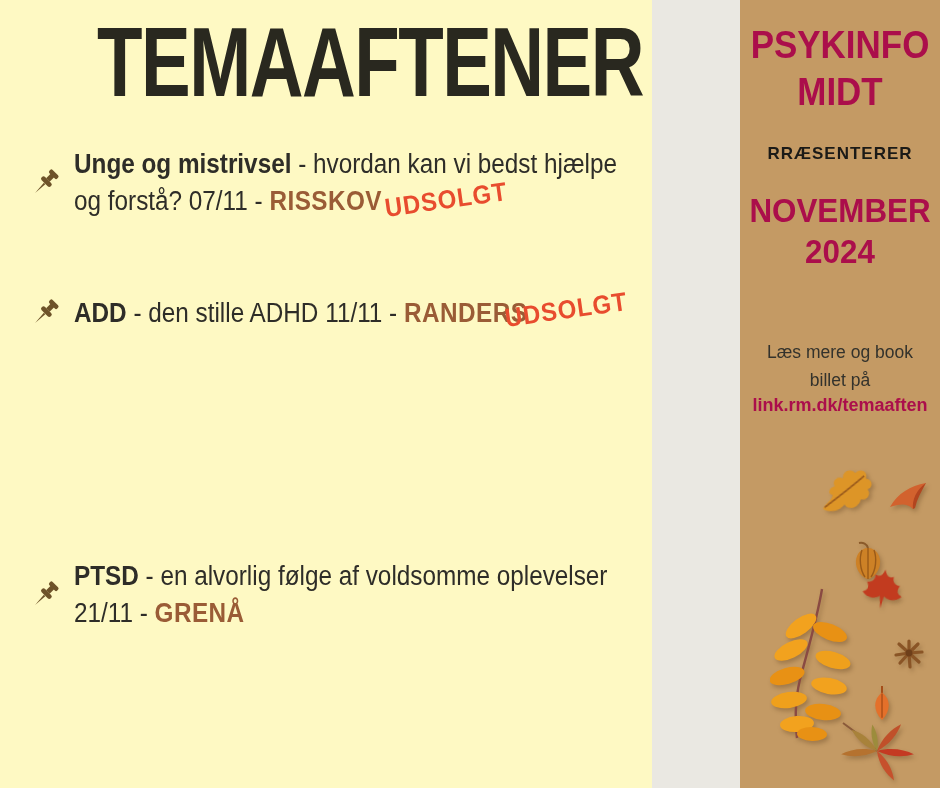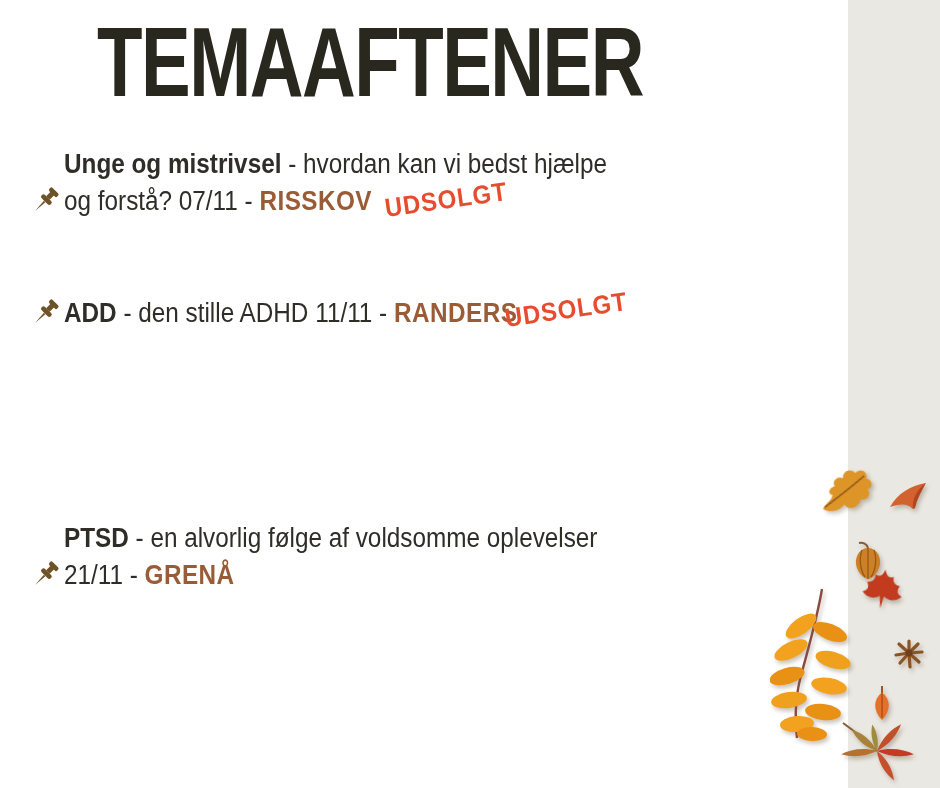--- a/index.html
+++ b/index.html
@@ -3,27 +3,27 @@
 <meta charset="utf-8">
 <style>
   html,body { margin:0; padding:0; background:#888; }
   .canvas {
     position:relative; width:940px; height:788px; overflow:hidden;
     background:#eae8e2;
     font-family:"Liberation Sans","DejaVu Sans",sans-serif;
     color:#2e2d28;
   }
   
-  .left { position:absolute; left:0; top:0; width:848px; height:788px; background:#ffffff; }
+  .left { position:absolute; left:0; top:0; width:652px; height:788px; background:#fef9c3; }
   .title {
     position:absolute; left:0; top:6px; width:740px; text-align:center;
     font-size:98px; font-weight:bold; color:#29281f; letter-spacing:-2px;
     transform:scaleX(0.76); transform-origin:50% 0; white-space:nowrap;
   }
-  .event { position:absolute; left:26px; display:flex; align-items:flex-end; }
+  .event { position:absolute; left:26px; display:flex; gap:10px; align-items:center; }
   .pin { flex:0 0 38px; width:38px; height:38px; margin-top:0; }
   .etext { transform:scaleX(0.9); transform-origin:0 0; font-size:27px; line-height:37px; }
   .eline { white-space:nowrap; }
   .b { font-weight:bold; }
   .loc { font-weight:bold; color:#9a5c36; letter-spacing:0.5px; }
   .stamp {
     position:absolute; font-size:26px; font-weight:bold; color:#e84c2e;
     letter-spacing:1px; transform:rotate(-8deg) scaleX(0.92); transform-origin:0 50%;
     white-space:nowrap;
   }
@@ -86,39 +86,55 @@
         </g>
           </svg>
       </span>
       <div class="etext">
         <div class="eline"><span class="b">ADD</span><span> - den stille ADHD 11/11 - </span><span class="loc">RANDERS</span></div>
       </div>
     </div>
     <div class="stamp" style="left:505px; top:303px">UDSOLGT</div>
 
 
-    <div class="event" style="top:520px">
+    <div class="event" style="top:558px">
       <span class="pin">
         <svg viewBox="0 0 26 26" width="38" height="38">
             <g transform="rotate(45 13 13)" fill="#6e5329">
           <rect x="9.2" y="3" width="7.6" height="3.1" rx="1.2"></rect>
           <rect x="11.3" y="5.6" width="3.4" height="4.6"></rect>
           <rect x="8.6" y="10" width="8.8" height="3.3" rx="1.5"></rect>
           <path d="M12.3 13.4 L13 22.6 L13.7 13.4 Z"></path>
         </g>
           </svg>
       </span>
       <div class="etext">
         <div class="eline"><span class="b">PTSD</span><span> - en alvorlig følge af voldsomme oplevelser</span></div>
         <div class="eline"><span>21/11 - </span><span class="loc">GRENÅ</span></div>
       </div>
     </div>
 
   </div>
 
+  <div class="sidebar">
+    <div class="org">
+      <div>PSYKINFO</div>
+      <div>MIDT</div>
+    </div>
+    <div class="presents">RRÆSENTERER</div>
+    <div class="month">
+      <div>NOVEMBER</div>
+      <div>2024</div>
+    </div>
+    <div class="cta">
+      <div>Læs mere og book</div>
+      <div>billet på</div>
+    </div>
+    <div class="link">link.rm.dk/temaaften</div>
+  </div>
 
   <svg class="leaf" style="left:815px; top:465px; transform:rotate(-14deg)" width="60" height="50" viewBox="0 0 60 50">
     <path fill="#dd9527" d="M4 38 C10 32 13 33 17 27 C12 25 14 19 21 19 C19 13 26 9 31 13 C32 6 41 5 44 11 C51 7 57 13 53 19 C59 21 59 29 52 30 C55 35 49 41 43 38 C39 46 28 46 26 39 C20 44 9 44 4 38 Z"></path>
     <path stroke="#9a5a1c" stroke-width="1.6" fill="none" d="M6 37 C20 31 36 24 52 16"></path>
   </svg>
 
   <svg class="leaf" style="left:888px; top:481px" width="40" height="30" viewBox="0 0 40 30">
     <path fill="#d2622e" d="M2 26 C10 12 22 5 38 2 C31 10 27 17 25 28 C18 21 10 24 2 26 Z"></path>
     <path fill="#b2451f" d="M25 28 C24 19 28 9 38 2 C33 11 29 18 27 27 Z"></path>
   </svg>

